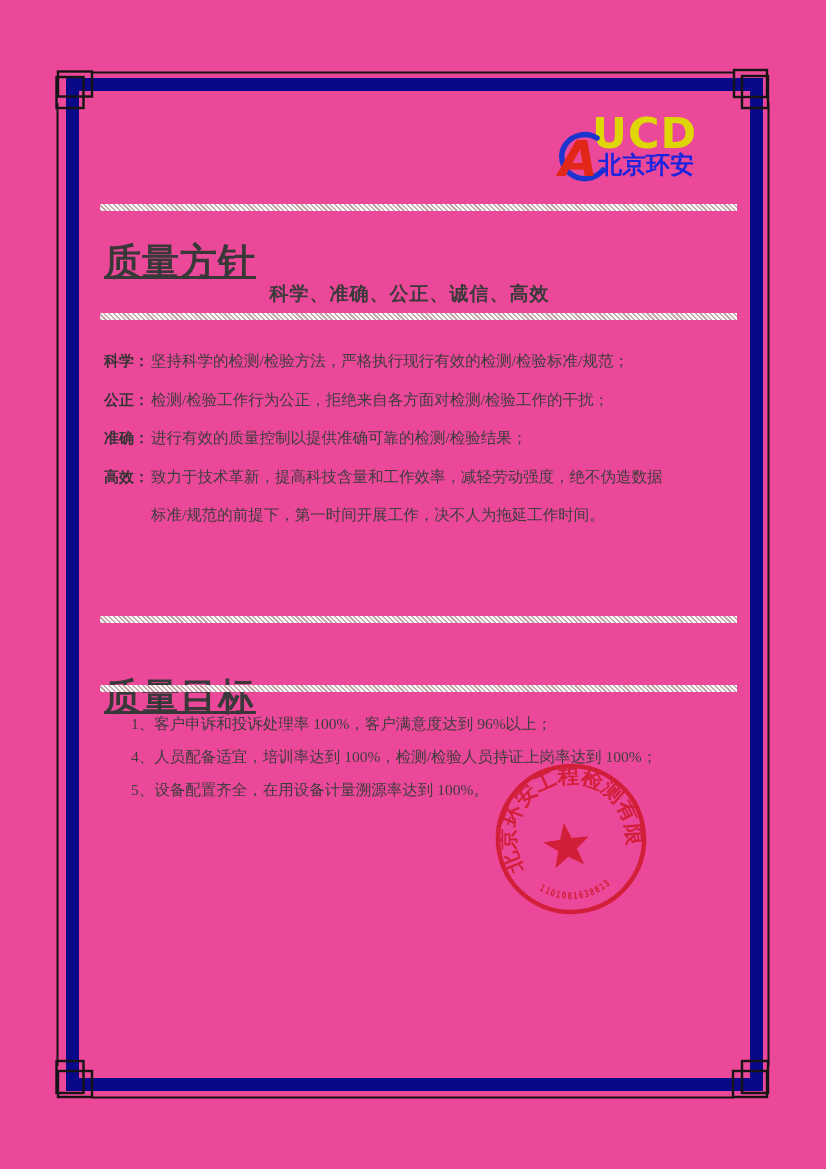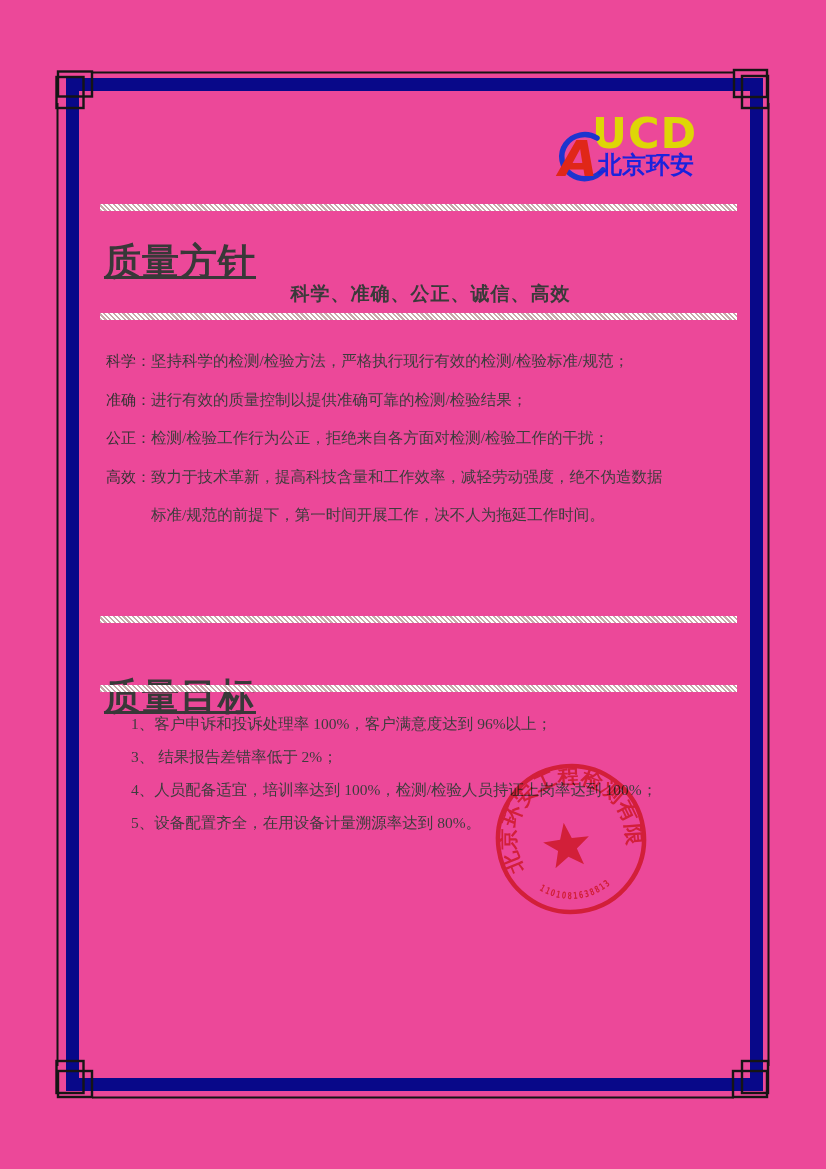--- a/index.html
+++ b/index.html
@@ -40,33 +40,33 @@
   .div-1{top:204px;} .div-2{top:313px;} .div-3{top:616px;} .div-4{top:685px;}
 
   
   .section-title{
     left:104px;width:630px;
     font-size:37px;font-weight:bold;color:#383838;
     letter-spacing:1px;line-height:1.1;text-decoration:underline;
   }
   .title-1{top:217px;} .title-2{top:629px;margin-top:48px;}
   .subtitle{
-    left:112px;top:281px;width:637px;
+    left:91px;top:281px;width:637px;
     text-align:center;
     font-family:"DejaVu Sans","Liberation Sans",sans-serif;
     font-size:19px;font-weight:bold;color:#3a3a3a;letter-spacing:1px;
   }
 
   
   .policy-list{left:104px;top:342px;width:620px;}
   .policy-item{display:flex;align-items:flex-start;font-size:15.5px;line-height:38.5px;}
   .policy-label{
     flex:0 0 47px;
     font-family:"DejaVu Sans","Liberation Sans",sans-serif;
-    font-weight:normal;color:#333333;font-size:15px;text-align:right;
+    font-weight:bold;color:#333333;font-size:15px;
   }
   .policy-text{flex:1;white-space:pre-line;color:#3d3d3d;}
 
   
   .objective-list{left:107px;top:707px;width:620px;}
   .objective-item{font-size:15.5px;line-height:33px;color:#3d3d3d;white-space:pre-line;margin-left:24px;}
 
   
   .stamp{left:489px;top:757px;mix-blend-mode:multiply;opacity:0.82;}
   .stamp-ring{fill:none;stroke:#dd4a3c;stroke-width:4.5px;}
@@ -129,45 +129,44 @@
   <div class="abs subtitle">科学、准确、公正、诚信、高效</div>
 
   <div class="abs divider div-2"></div>
 
   <div class="abs policy-list">
     <div class="policy-item">
       <span class="policy-label">科学：</span>
       <span class="policy-text">坚持科学的检测/检验方法，严格执行现行有效的检测/检验标准/规范；</span>
     </div>
     <div class="policy-item">
+      <span class="policy-label">公正：</span>
+      <span class="policy-text">检测/检验工作行为公正，拒绝来自各方面对检测/检验工作的干扰；</span>
+    </div>
+    <div class="policy-item">
       <span class="policy-label">准确：</span>
       <span class="policy-text">进行有效的质量控制以提供准确可靠的检测/检验结果；</span>
-    </div>
-    <div class="policy-item">
-      <span class="policy-label">公正：</span>
-      <span class="policy-text">检测/检验工作行为公正，拒绝来自各方面对检测/检验工作的干扰；</span>
     </div>
     <div class="policy-item">
       <span class="policy-label">高效：</span>
       <span class="policy-text">致力于技术革新，提高科技含量和工作效率，减轻劳动强度，绝不伪造数据
 标准/规范的前提下，第一时间开展工作，决不人为拖延工作时间。</span>
     </div>
   </div>
 
   <div class="abs divider div-3"></div>
 
   <h1 class="abs section-title title-2">质量目标</h1>
 
   <div class="abs divider div-4"></div>
 
   <div class="abs objective-list">
     <div class="objective-item">1、客户申诉和投诉处理率 100%，客户满意度达到 96%以上；</div>
-    <div class="objective-item">3、 结果报告差错率低于 2%；</div>
     <div class="objective-item">4、人员配备适宜，培训率达到 100%，检测/检验人员持证上岗率达到 100%；</div>
-    <div class="objective-item">5、设备配置齐全，在用设备计量溯源率达到 80%。</div>
+    <div class="objective-item">5、设备配置齐全，在用设备计量溯源率达到 100%。</div>
   </div>
 
   <svg class="abs stamp" width="164" height="164" viewBox="0 0 164 164">
     <defs>
       <path id="seal-top-arc" d="M 31.3 105.7 A 56 56 0 1 1 132.7 105.7" fill="none"></path>
       <path id="seal-bottom-arc" d="M 43.4 128 A 60 60 0 0 0 120.6 128" fill="none"></path>
     </defs>
     <g transform="rotate(-8 82 82)">
       <circle cx="82" cy="82" r="73" class="stamp-ring"></circle>
       <text class="stamp-company-text">

